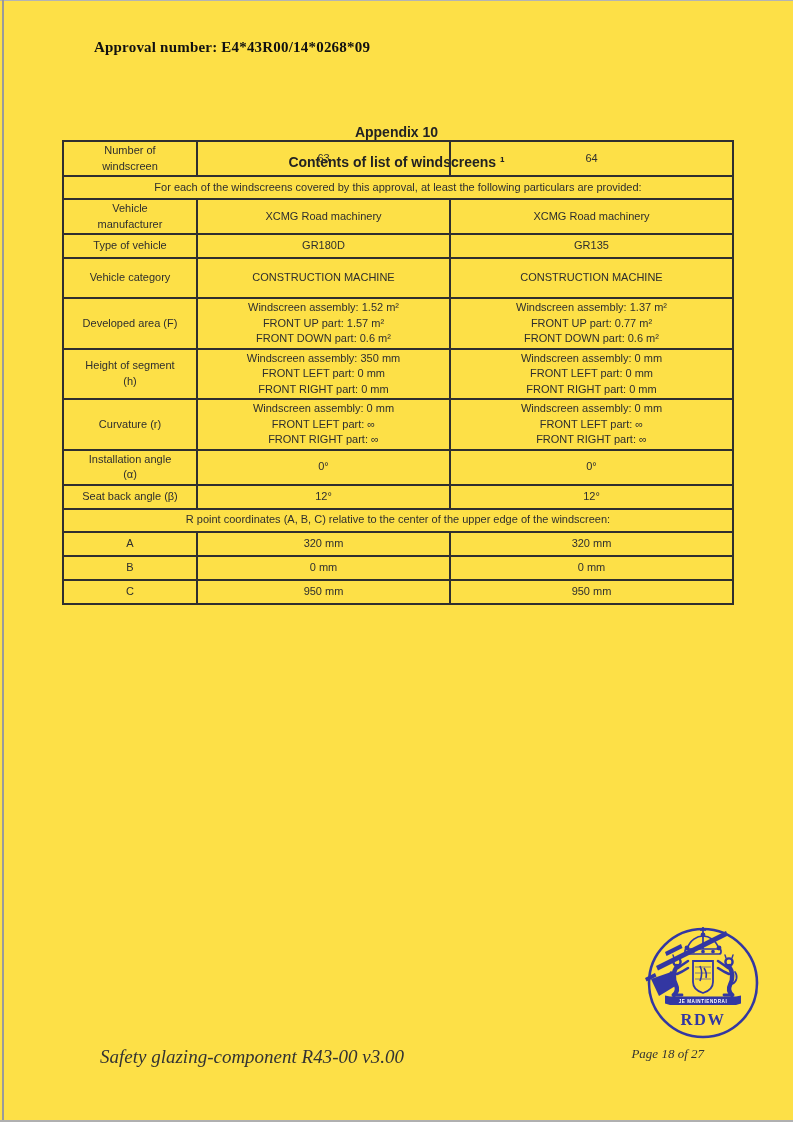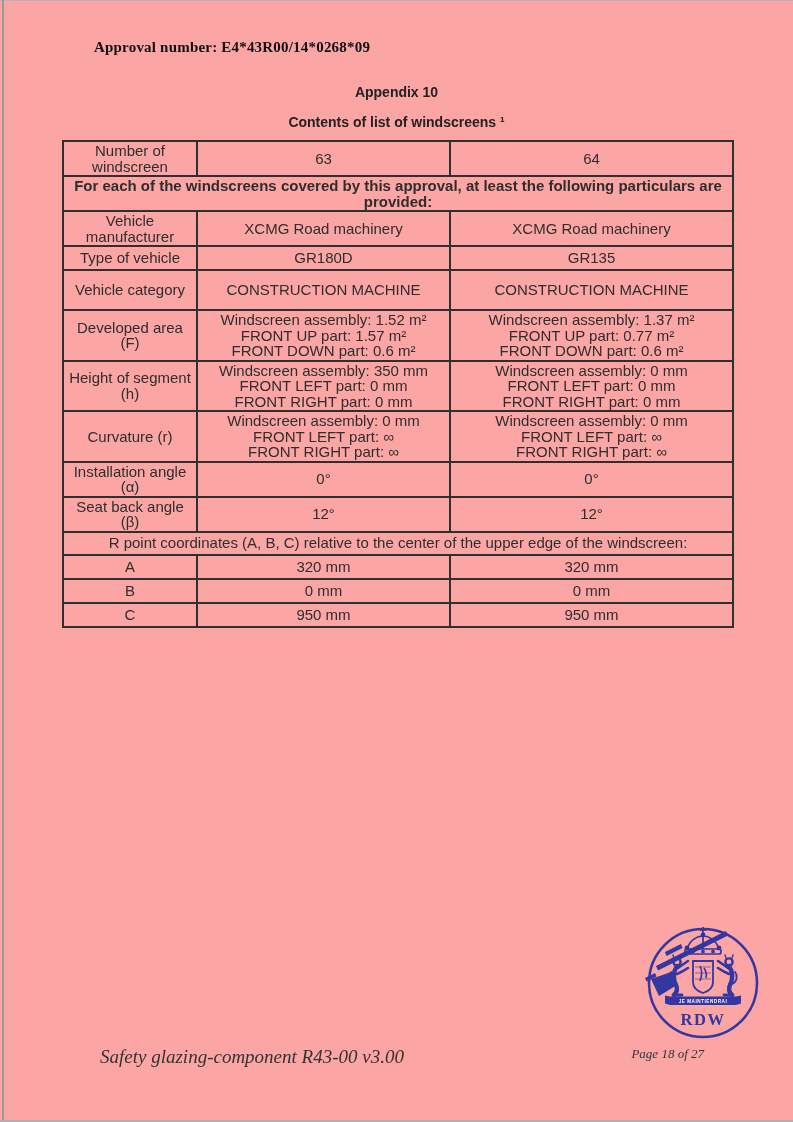--- a/index.html
+++ b/index.html
@@ -1,49 +1,49 @@
 <!DOCTYPE html>
 <html style="--stamp-ink: #3337a2;"><head>
 <meta charset="utf-8">
 <style>
   html,body{margin:0;padding:0;background:#ffffff;}
   .page{
-    position:relative;width:793px;height:1122px;background:#fca5a5;overflow:hidden;
+    position:relative;width:793px;height:1122px;background:#fde047;overflow:hidden;
     font-family:"Liberation Sans",sans-serif;color:#2e2e2e;
   }
   
   .edge-top{position:absolute;left:0;top:0;width:793px;height:1px;background:#b4b4b4;}
   .edge-left{position:absolute;left:2px;top:0;width:2px;height:1122px;background:#9a9a9a;}
   .edge-bottom{position:absolute;left:0;bottom:0;width:793px;height:2px;background:#b0b0b0;}
 
   .approval{
     position:absolute;left:94px;top:39px;
     font-family:"Liberation Serif",serif;font-weight:bold;font-size:15px;color:#111;
     letter-spacing:.2px;
   }
   .title1,.title2{
     position:absolute;left:0;width:793px;text-align:center;
-    font-weight:bold;font-size:14px;color:#222;
+    font-weight:bold;font-size:14px;color:#222;margin-top:40px;
   }
   .title1{top:84px;}
   .title2{top:114px;}
 
   table.spec{
     position:absolute;left:62px;top:140px;width:670px;
     border-collapse:collapse;table-layout:fixed;
-    font-size:15px;line-height:15.5px;color:#2e2e2e;
+    font-size:11px;line-height:15.5px;color:#2e2e2e;
   }
   table.spec td{
     border:2px solid #2f2f2f;text-align:center;vertical-align:middle;
     padding:1px 4px;white-space:pre-line;overflow:hidden;
   }
   col.c-label{width:134px;}
   col.c-63{width:253px;}
   col.c-64{width:283px;}
-  td.note-left{text-align:left;padding-left:4px;font-weight:bold;}
+  td.note-left{text-align:left;padding-left:4px;}
   td.note-center{text-align:center;}
 
   .footer-left{
     position:absolute;left:100px;top:1046px;
     font-family:"Liberation Serif",serif;font-style:italic;font-size:19px;color:#333;
   }
   .footer-right{
     position:absolute;right:89px;top:1046px;
     font-family:"Liberation Serif",serif;font-style:italic;font-size:13px;color:#333;text-align:center;
   }

